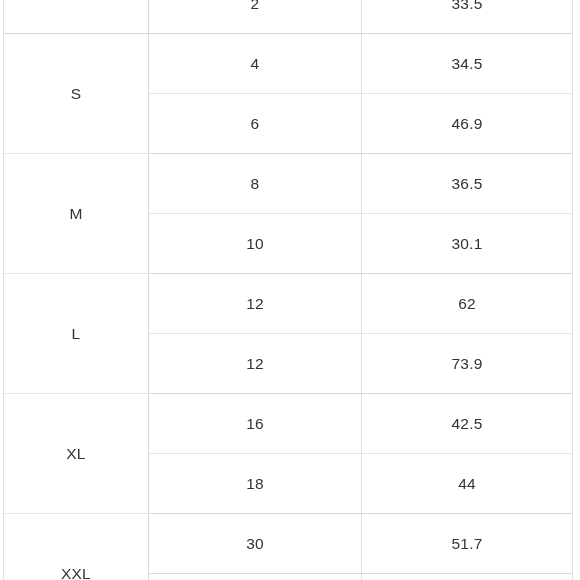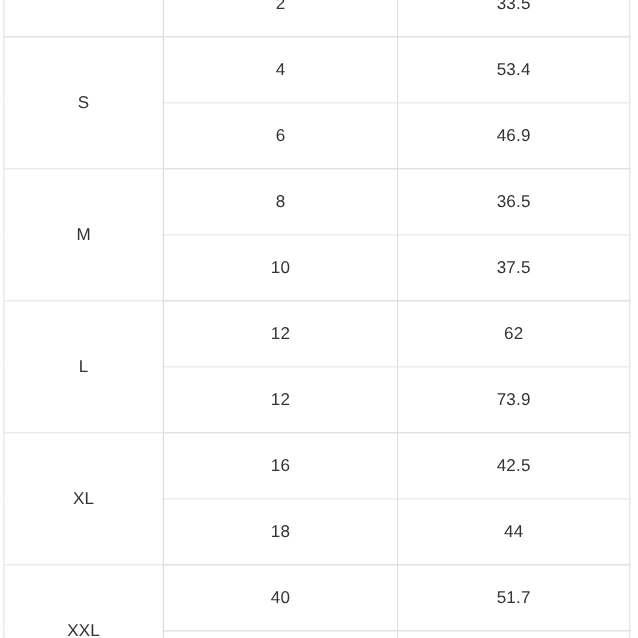--- a/index.html
+++ b/index.html
@@ -96,35 +96,35 @@
 
         <tr class="group-end">
           <td class="size-cell" rowspan="1"></td>
           <td>2</td>
           <td>33.5</td>
         </tr>
 
         <tr>
           <td class="size-cell" rowspan="2">S</td>
           <td>4</td>
-          <td>53.4</td>
+          <td>34.5</td>
         </tr>
         <tr class="group-end">
           <td>6</td>
           <td>46.9</td>
         </tr>
 
         <tr>
           <td class="size-cell" rowspan="2">M</td>
           <td>8</td>
           <td>36.5</td>
         </tr>
         <tr class="group-end">
           <td>10</td>
-          <td>37.5</td>
+          <td>30.1</td>
         </tr>
 
         <tr>
           <td class="size-cell" rowspan="2">L</td>
           <td>12</td>
           <td>62</td>
         </tr>
         <tr class="group-end">
           <td>12</td>
           <td>73.9</td>
@@ -135,21 +135,21 @@
           <td>16</td>
           <td>42.5</td>
         </tr>
         <tr class="group-end">
           <td>18</td>
           <td>44</td>
         </tr>
 
         <tr class="group-end">
           <td class="size-cell" rowspan="2">XXL</td>
-          <td>40</td>
+          <td>30</td>
           <td>51.7</td>
         </tr>
         <tr>
           <td></td>
           <td></td>
         </tr>
 
       </tbody>
     </table>
 

